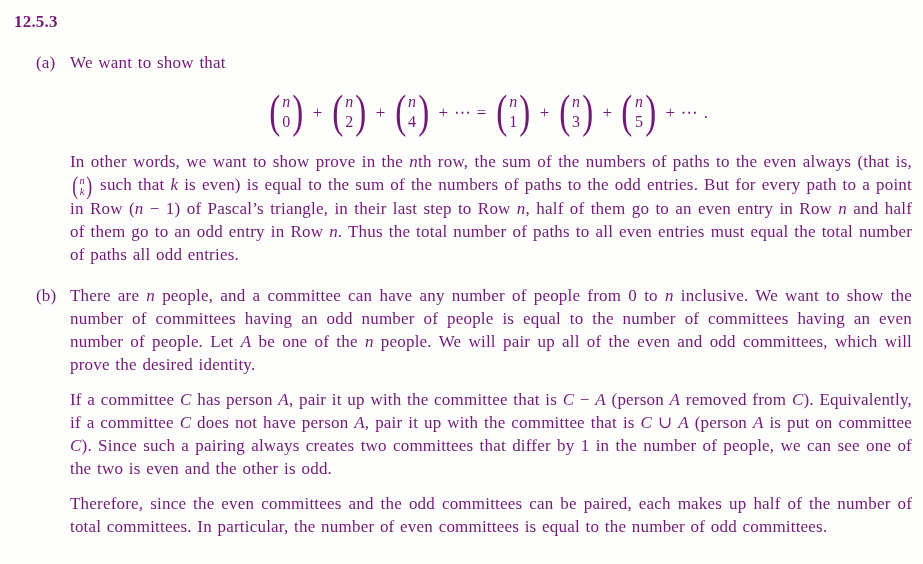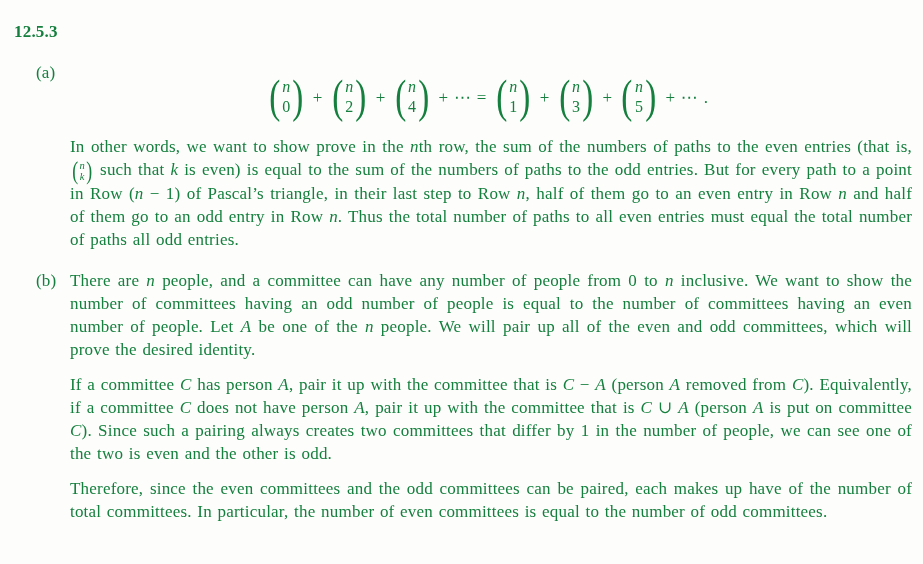--- a/index.html
+++ b/index.html
@@ -6,28 +6,28 @@
     margin: 0;
     padding: 0;
     background: #f4f4f2;
   }
   .page {
     position: relative;
     width: 923px;
     height: 564px;
     margin: 0 auto;
     background: #fdfdfc;
-    color: #15803d;
+    color: #701a75;
     font-family: "Liberation Serif", "DejaVu Serif", serif;
     font-size: 17px;
     line-height: 23px;
     letter-spacing: 0.2px;
     word-spacing: 1.2px;
     box-sizing: border-box;
-    padding: 18px 11px 0 14px;
+    padding: 8px 11px 0 14px;
     overflow: hidden;
   }
   .problem-number {
     font-weight: bold;
     font-size: 17px;
     margin: 2px 0 18px 0;
   }
   .part {
     display: flex;
     padding-left: 22px;
@@ -90,20 +90,21 @@
 </head>
 <body>
 
 <div class="page">
 
   <div class="problem-number">12.5.3</div>
 
   <div class="part">
     <div class="part-label">(a)</div>
     <div class="part-body">
+      <p class="intro">We want to show that</p>
       <div class="equation">
           <span class="binom">
             <span class="paren">(</span>
             <span class="stack">
               <span class="it">n</span>
               <span>0</span>
             </span>
             <span class="paren">)</span>
           </span>
           <span class="seg-t">+</span>
@@ -146,33 +147,33 @@
           <span class="binom">
             <span class="paren">(</span>
             <span class="stack">
               <span class="it">n</span>
               <span>5</span>
             </span>
             <span class="paren">)</span>
           </span>
           <span class="seg-t">+ ⋯ .</span>
         </div>
-      <p><span class="seg-t">In other words, we want to show prove in the </span><i>n</i><span class="seg-t">th row, the sum of the numbers of paths to the even entries (that is, </span><span class="binom">
+      <p><span class="seg-t">In other words, we want to show prove in the </span><i>n</i><span class="seg-t">th row, the sum of the numbers of paths to the even always (that is, </span><span class="binom">
             <span class="paren">(</span>
             <span class="stack">
               <span class="it">n</span>
               <span class="it">k</span>
             </span>
             <span class="paren">)</span>
           </span><span class="seg-t"> such that </span><i>k</i><span class="seg-t"> is even) is equal to the sum of the numbers of paths to the odd entries.  But for every path to a point in Row (</span><i>n</i><span class="seg-t"> − 1) of Pascal’s triangle, in their last step to Row </span><i>n</i><span class="seg-t">, half of them go to an even entry in Row </span><i>n</i><span class="seg-t"> and half of them go to an odd entry in Row </span><i>n</i><span class="seg-t">.  Thus the total number of paths to all even entries must equal the total number of paths all odd entries.</span></p>
     </div>
   </div>
 
   <div class="part">
     <div class="part-label">(b)</div>
     <div class="part-body">
       <p><span class="seg-t">There are </span><i>n</i><span class="seg-t"> people, and a committee can have any number of people from 0 to </span><i>n</i><span class="seg-t"> inclusive.  We want to show the number of committees having an odd number of people is equal to the number of committees having an even number of people.  Let </span><i>A</i><span class="seg-t"> be one of the </span><i>n</i><span class="seg-t"> people.  We will pair up all of the even and odd committees, which will prove the desired identity.</span></p>
       <p><span class="seg-t">If a committee </span><i>C</i><span class="seg-t"> has person </span><i>A</i><span class="seg-t">, pair it up with the committee that is </span><i>C</i><span class="seg-t"> − </span><i>A</i><span class="seg-t"> (person </span><i>A</i><span class="seg-t"> removed from </span><i>C</i><span class="seg-t">).  Equivalently, if a committee </span><i>C</i><span class="seg-t"> does not have person </span><i>A</i><span class="seg-t">, pair it up with the committee that is </span><i>C</i><span class="seg-t"> ∪ </span><i>A</i><span class="seg-t"> (person </span><i>A</i><span class="seg-t"> is put on committee </span><i>C</i><span class="seg-t">).  Since such a pairing always creates two committees that differ by 1 in the number of people, we can see one of the two is even and the other is odd.</span></p>
-      <p><span class="seg-t">Therefore, since the even committees and the odd committees can be paired, each makes up have of the number of total committees.  In particular, the number of even committees is equal to the number of odd committees.</span></p>
+      <p><span class="seg-t">Therefore, since the even committees and the odd committees can be paired, each makes up half of the number of total committees.  In particular, the number of even committees is equal to the number of odd committees.</span></p>
     </div>
   </div>
 
 </div>
 
 </body></html>

